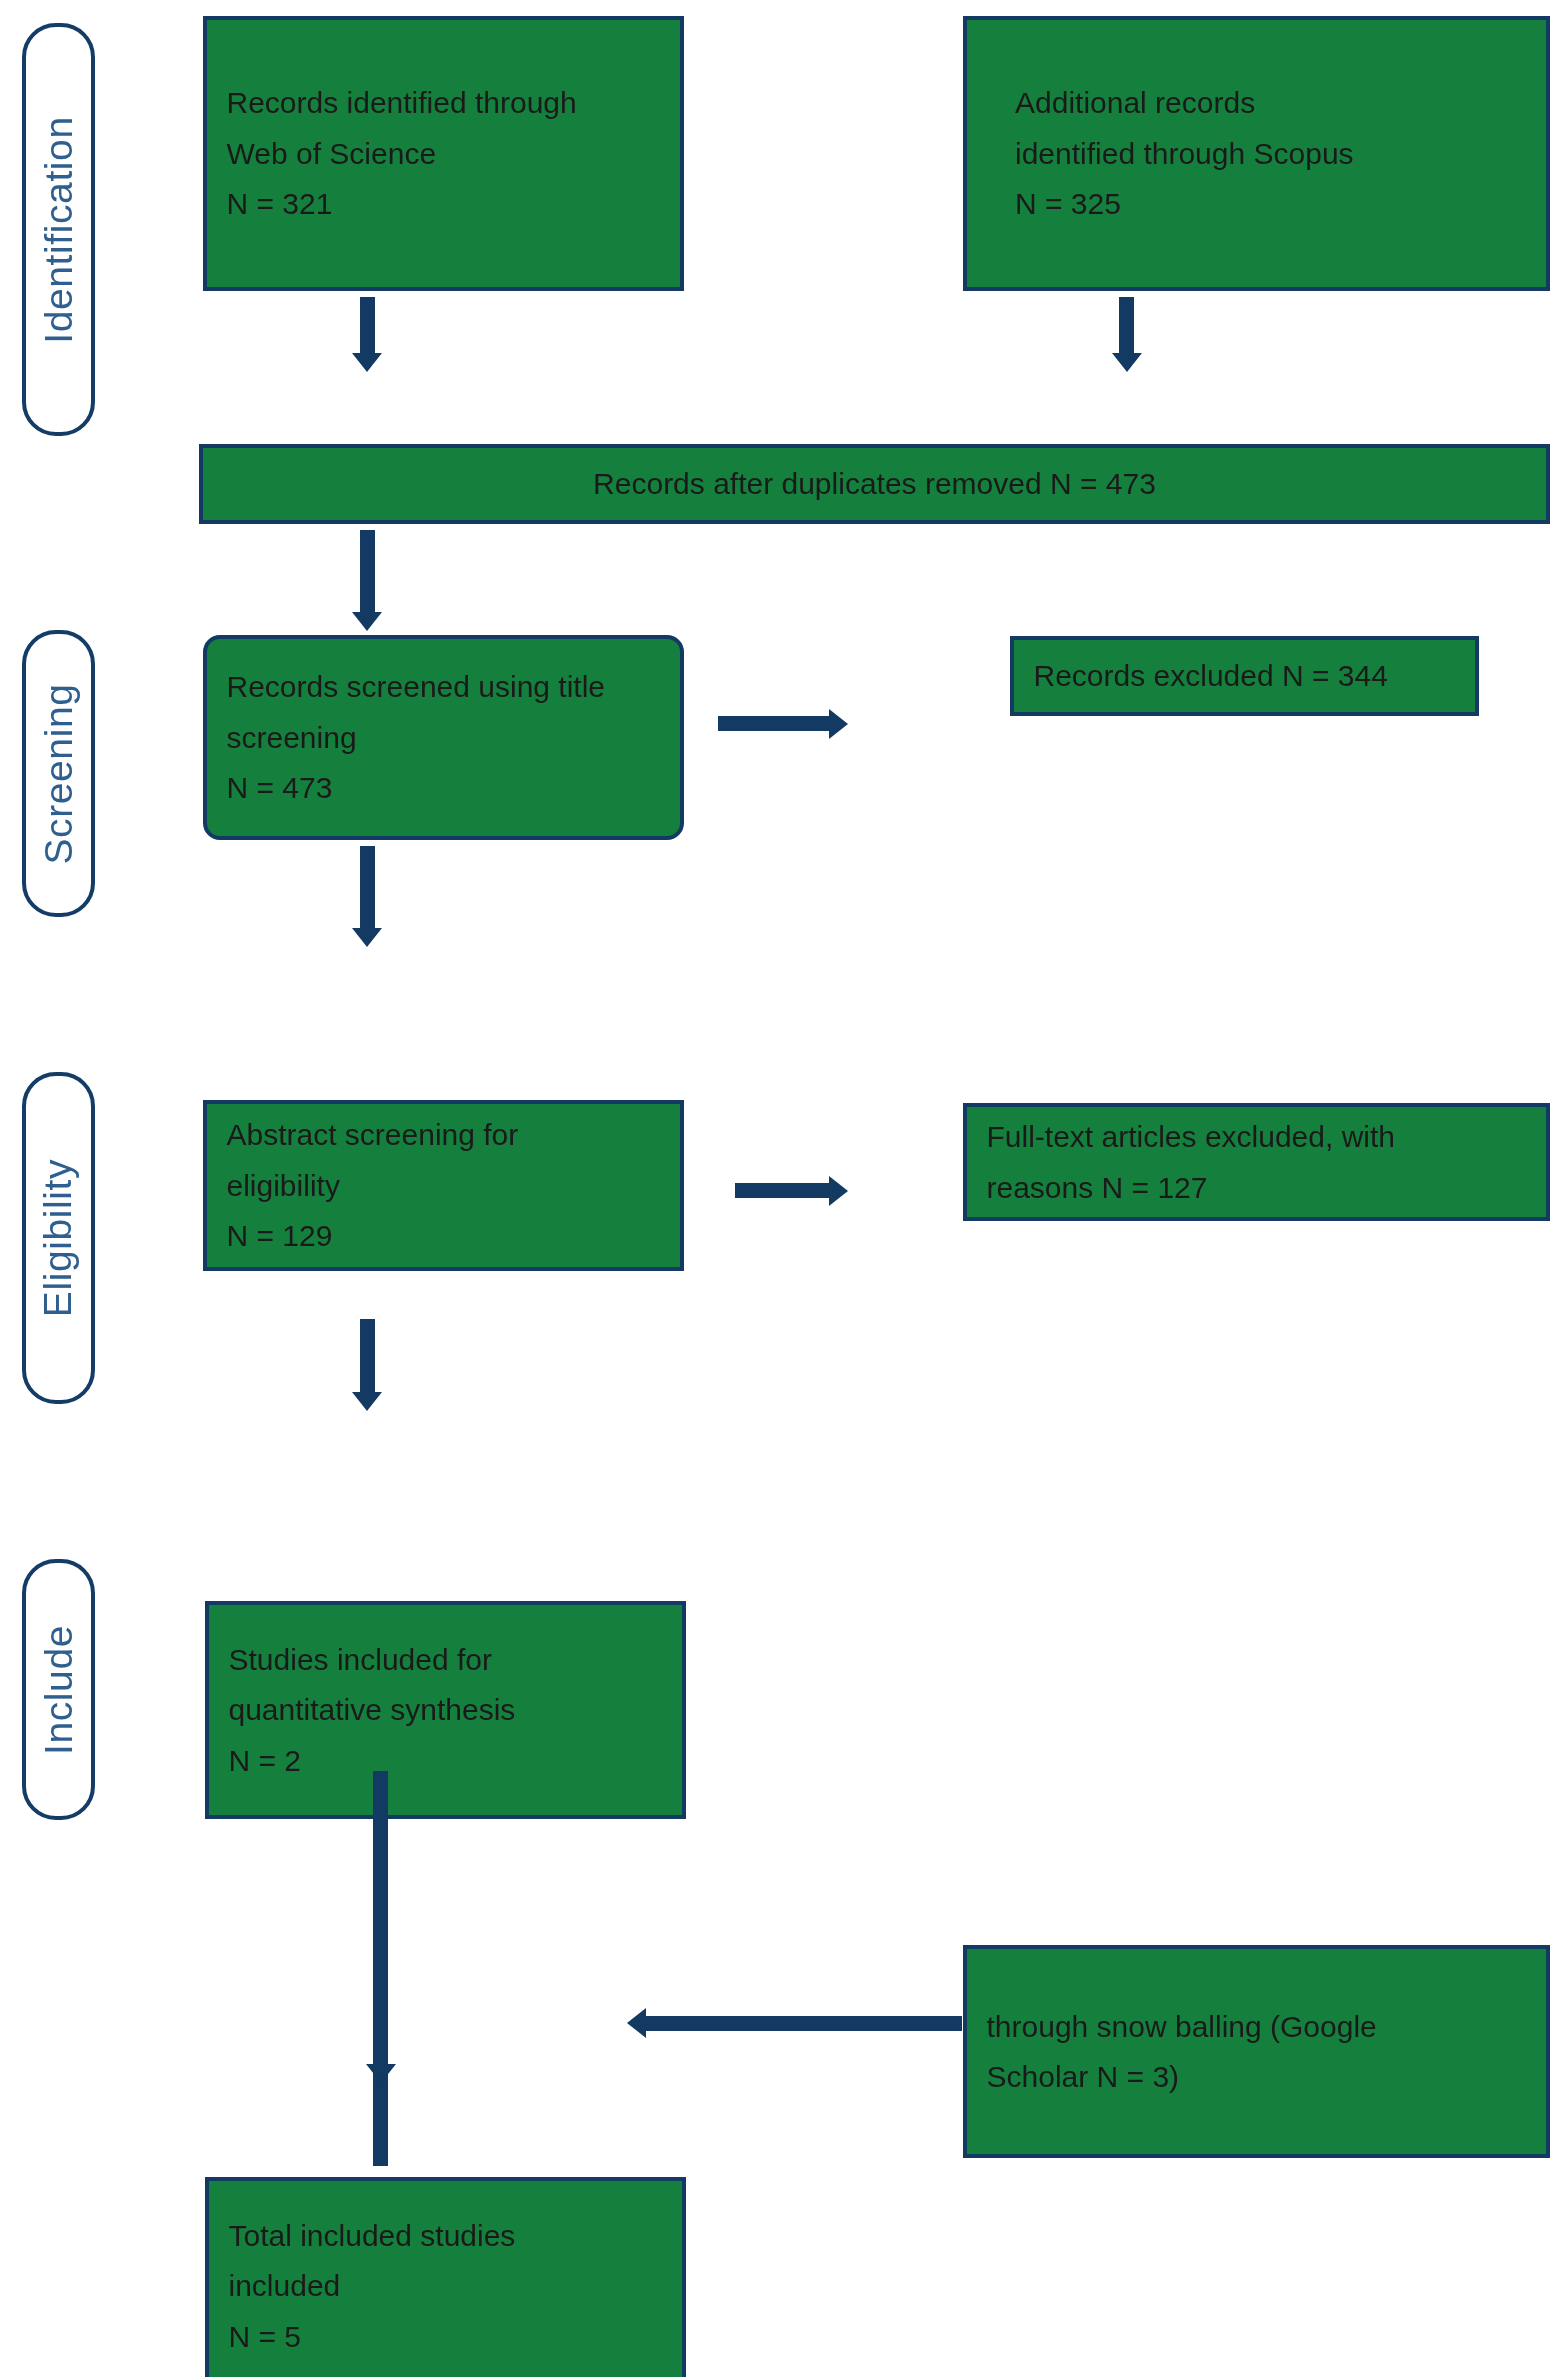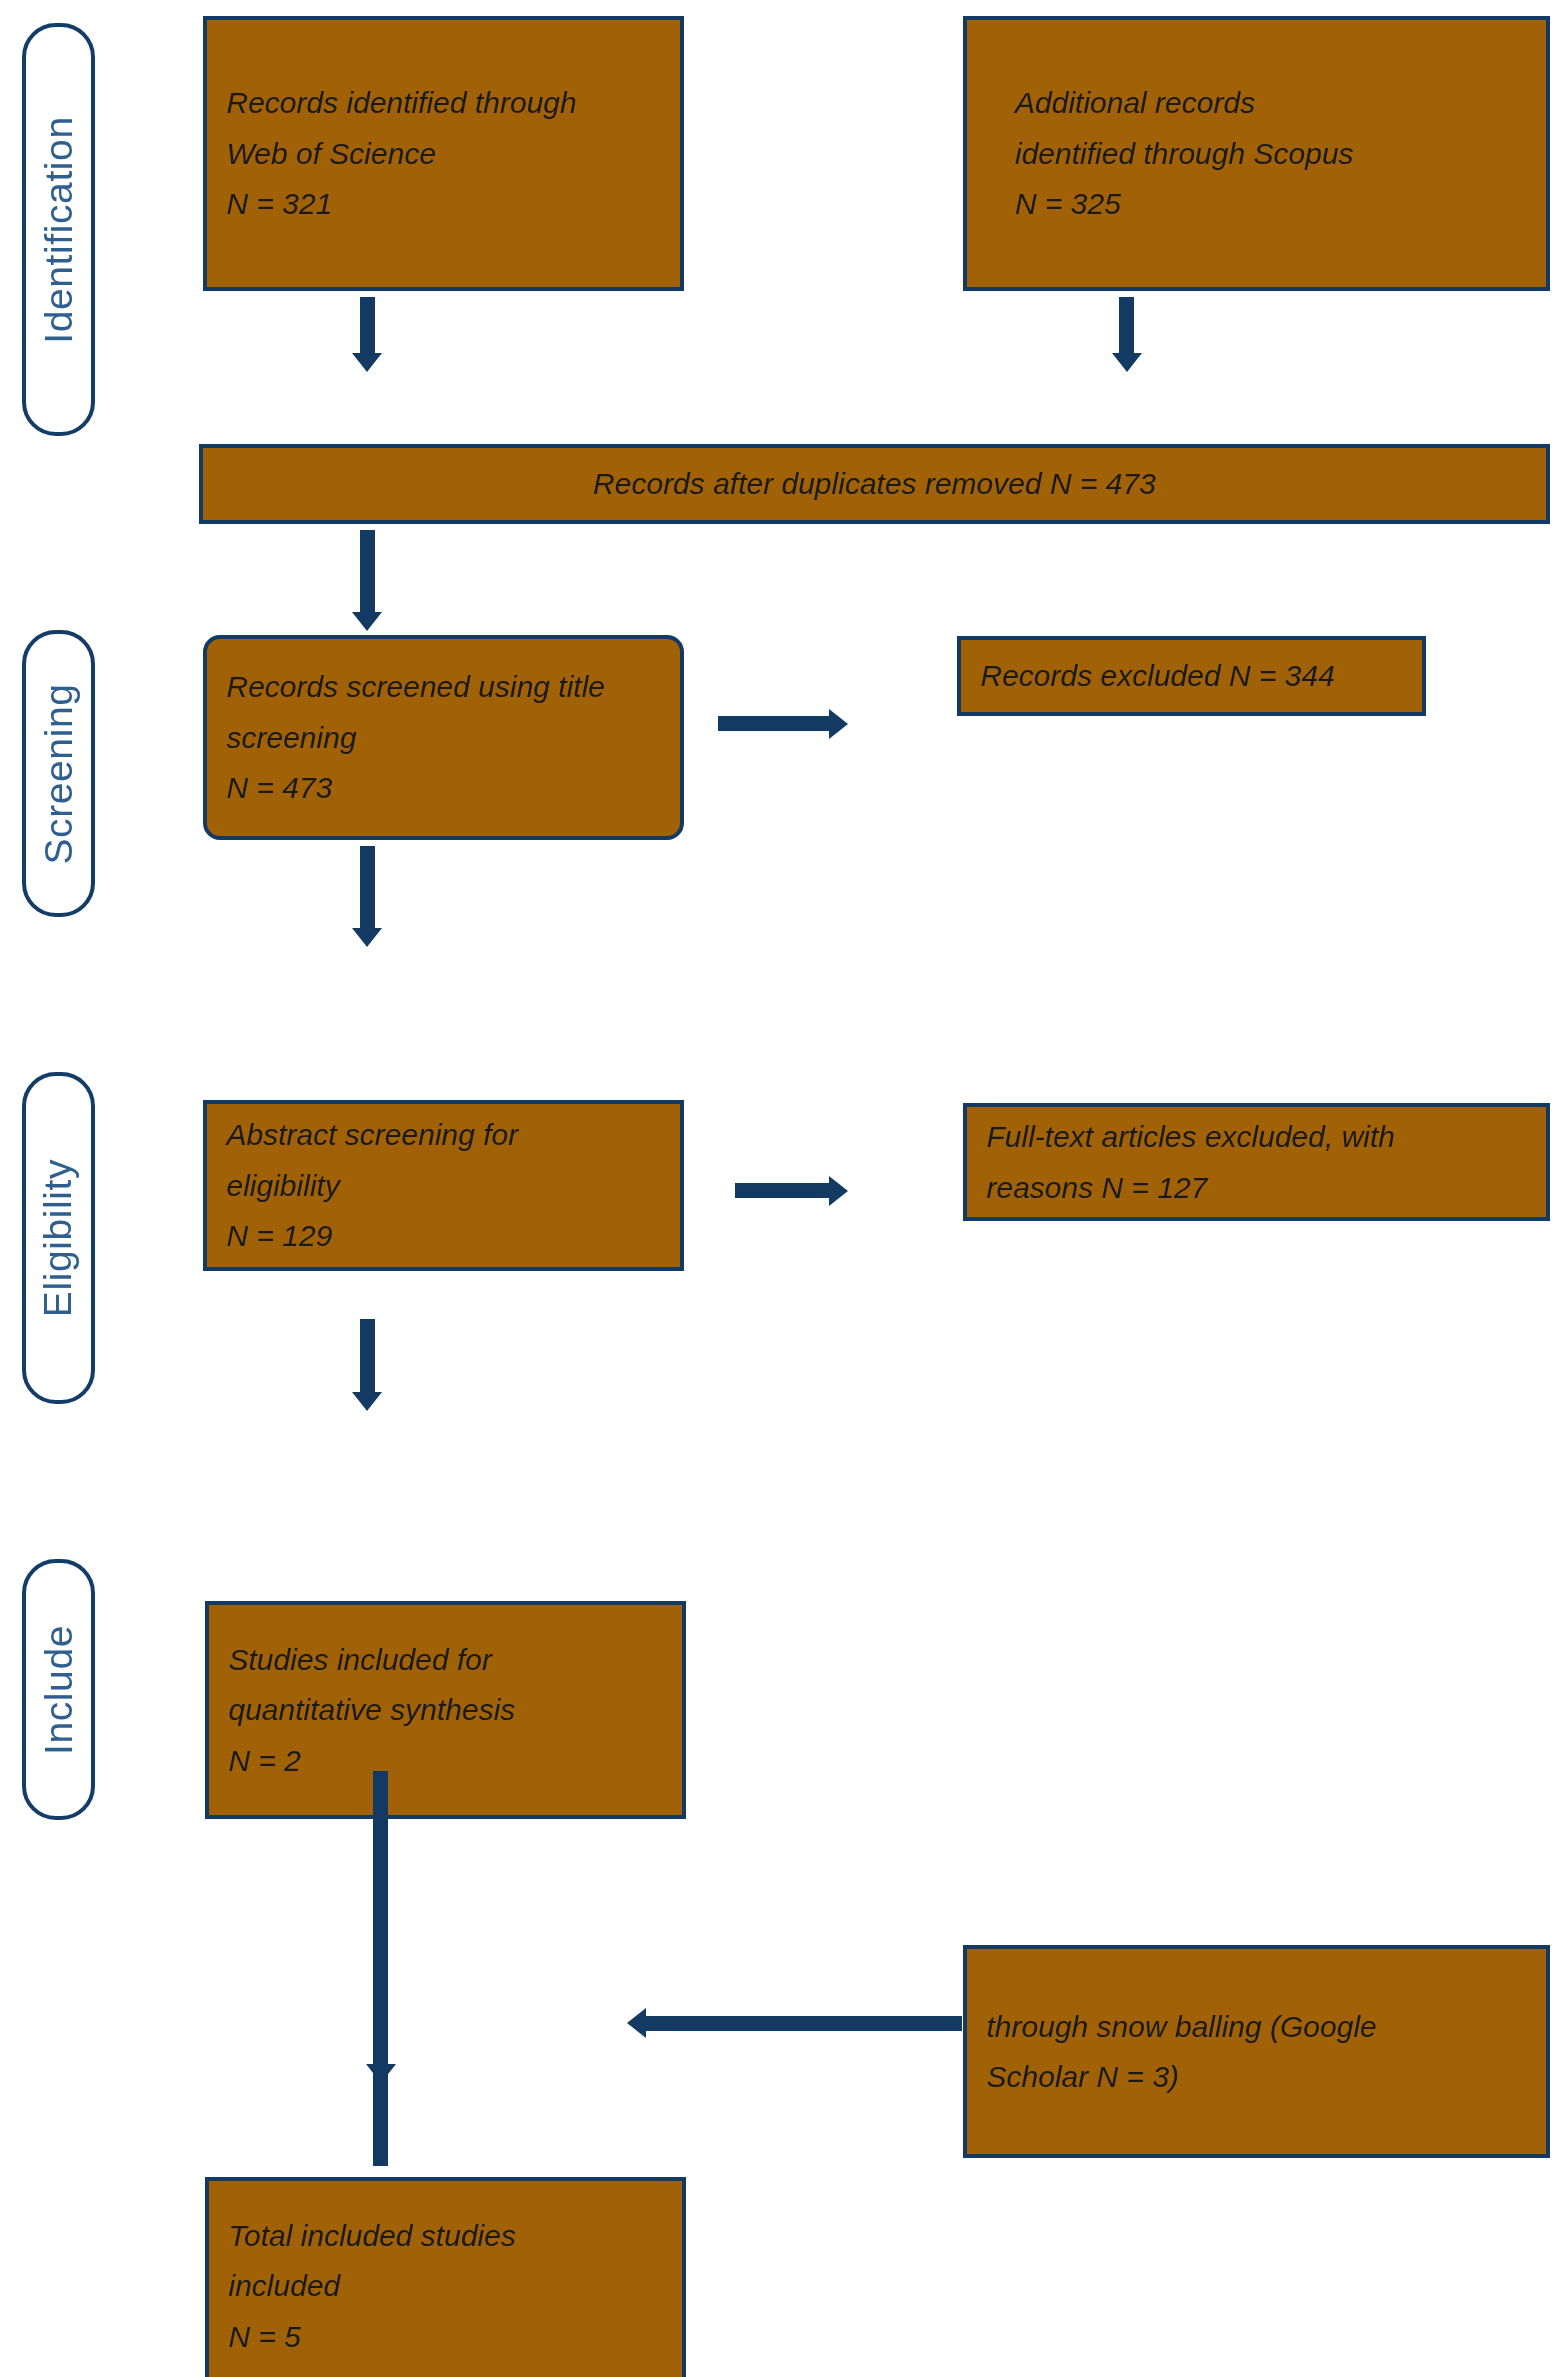--- a/index.html
+++ b/index.html
@@ -38,27 +38,26 @@
     color: #2f5f8f;
     font-size: 39px;
     letter-spacing: 0.6px;
     font-weight: 400;
   }
 
   
   .node-box {
     position: absolute;
     border: 4px solid #123a63;
-    background: #a16207;
+    background: #15803d;
     box-sizing: border-box;
     padding: 19.5px 19.5px;
     display: flex;
     flex-direction: column;
     justify-content: center;
-    font-style: italic;
   }
   .node-box.center-text {
     align-items: center;
     text-align: center;
   }
   .node-line {
     font-size: 30px;
     line-height: 1.04;
     color: #1a1a1a;
     margin: 0;
@@ -140,21 +139,21 @@
 
   <div class="node-box" style="left:203px; top:635px; width:481px; height:205px;border-radius:17px;">
     <p class="node-line">Records screened using title</p>
     <p class="node-line">screening</p>
     <p class="node-line">N = 473</p>
   </div>
 
   <div class="arrow-h" style="left:718px; top:716px; width:112px; height:15px;"></div>
   <div class="arrow-h-head-right" style="left:829px; top:709px;"></div>
 
-  <div class="node-box" style="left:957px; top:636px; width:469px; height:80px;">
+  <div class="node-box" style="left:1010px; top:636px; width:469px; height:80px;">
     <p class="node-line">Records excluded N = 344</p>
   </div>
 
   <div class="arrow-v" style="left:360px; top:846px; width:15px; height:83px;"></div>
   <div class="arrow-v-head" style="left:352px; top:928px;"></div>
 
   <div class="stage-pill" style="left:22px; top:1072px; width:73px; height:332px;">
     <span class="stage-text">Eligibility</span>
   </div>
 

